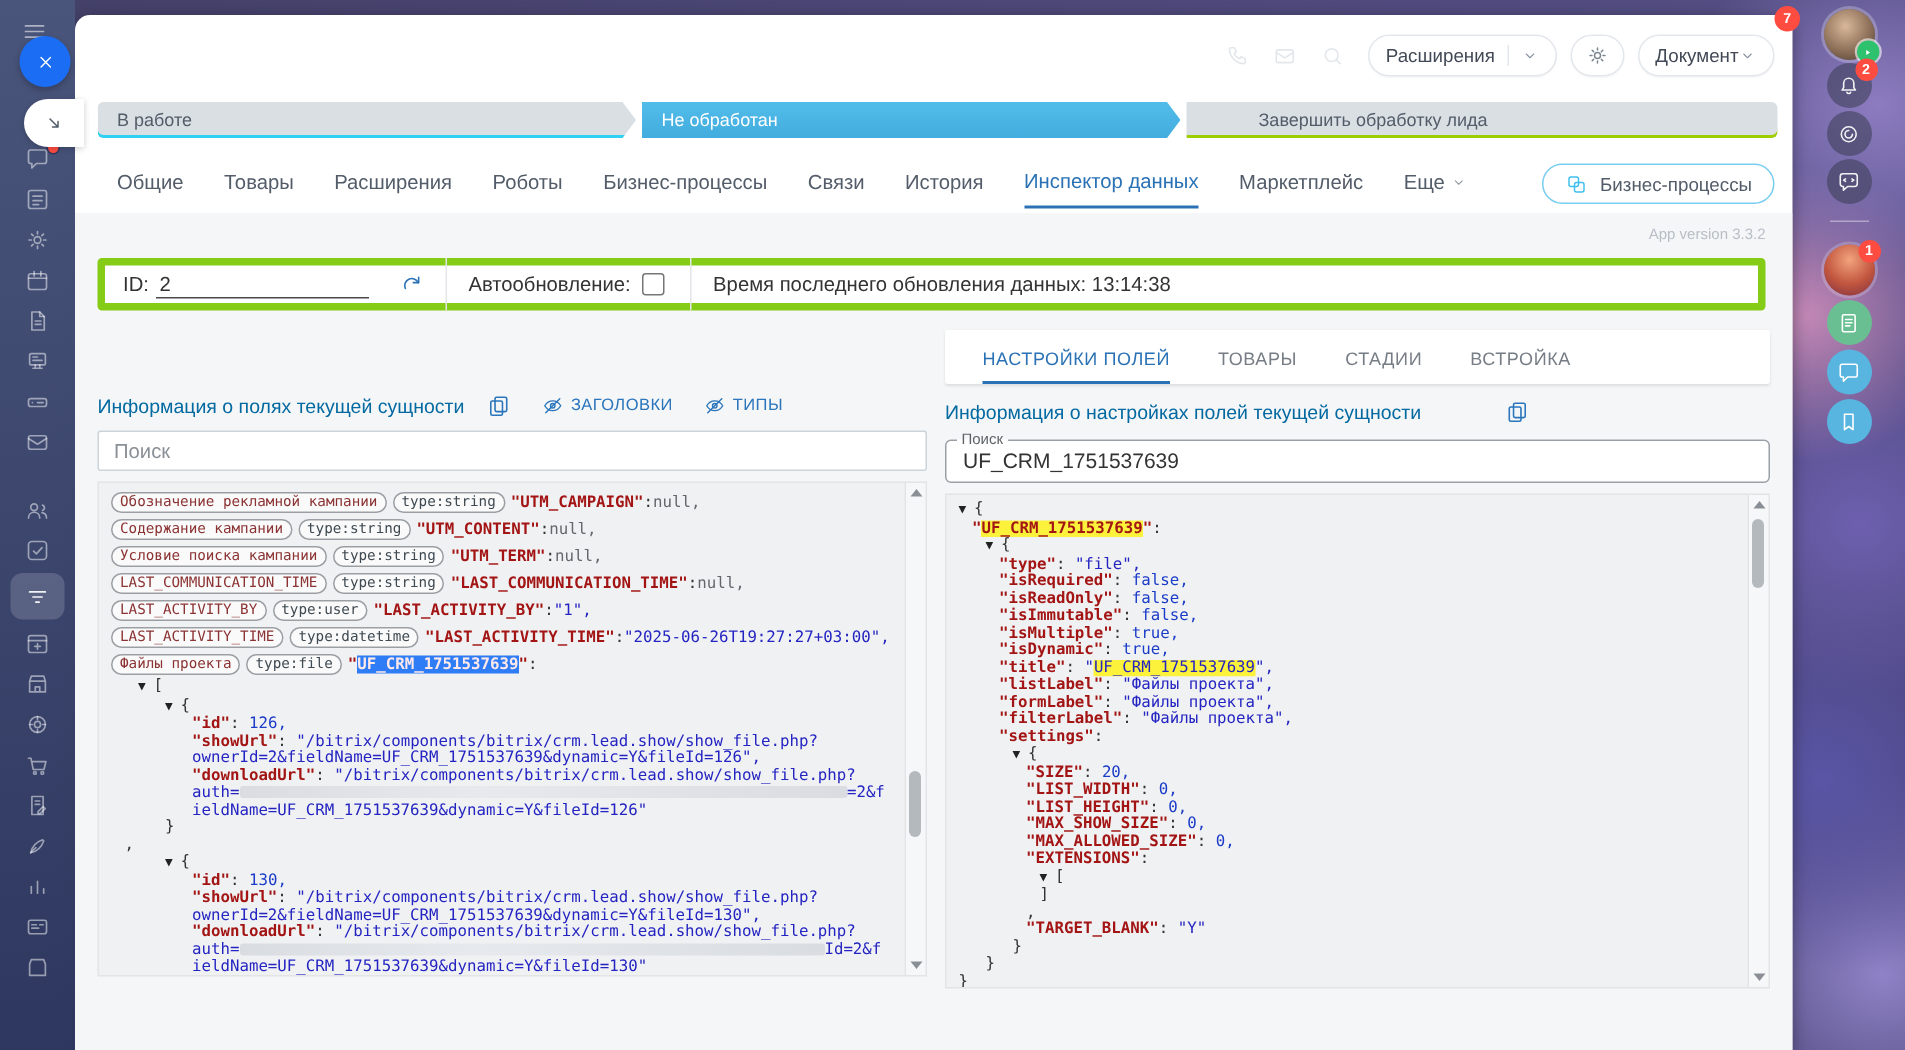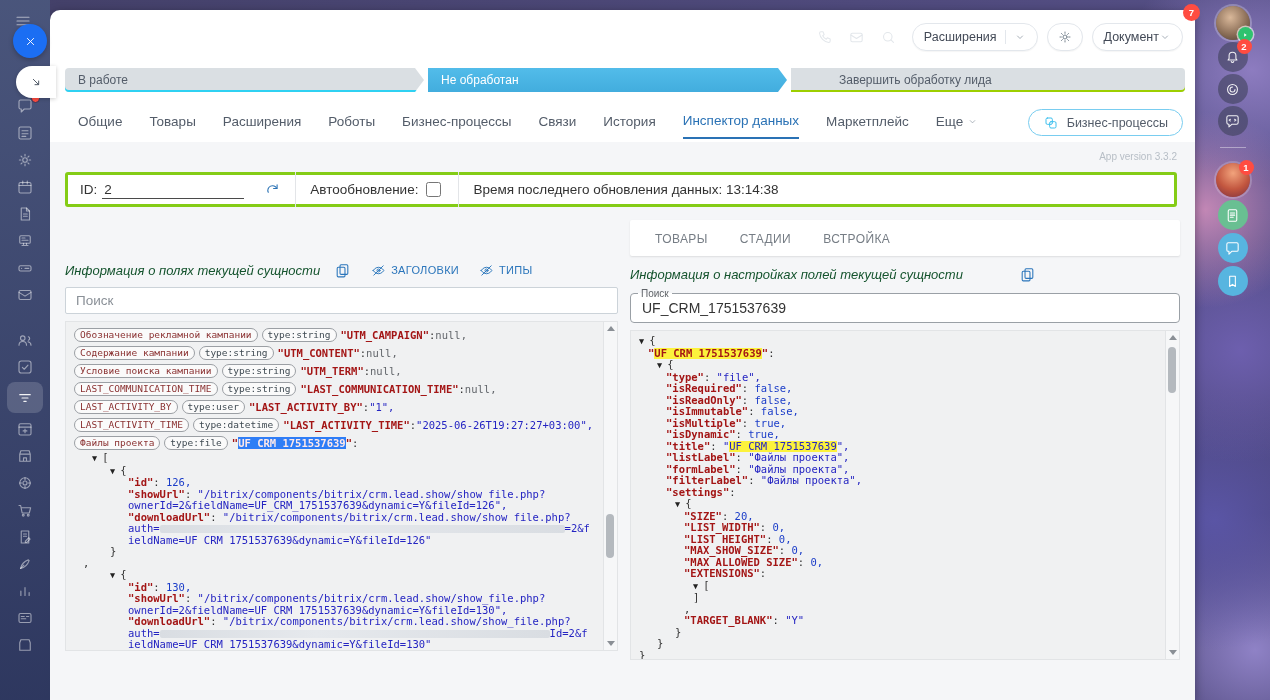--- a/index.html
+++ b/index.html
@@ -61,32 +61,32 @@
   .tab{padding:11px 0 9px;font-size:13.5px;color:#535c69;cursor:pointer;display:flex;align-items:center;gap:4px;}
   .tab.active{color:#2a72b5;border-bottom:2px solid #2a72b5;}
   #bp-pill{position:absolute;right:0;top:7px;display:flex;align-items:center;gap:8px;height:27px;
     padding:0 14px;border:1px solid #79cdf0;border-radius:15px;background:#fff;color:#535c69;
     font-size:12.5px;font-family:inherit;cursor:pointer;}
   .bp-ic{color:#3fc0ee;display:flex;}
   
   .cbody{position:absolute;left:0;right:0;top:132px;bottom:0;background:#f5f6f8;}
   .appver{position:absolute;top:9px;right:18px;font-size:10px;color:#b7bec6;}
   .ctrl{position:absolute;left:15px;top:30px;width:1112px;height:35px;background:#fff;
-    border:3px solid #84cc16;border-radius:3px;display:flex;align-items:center;padding-left:12px;box-sizing:border-box;
+    border:5px solid #84cc16;border-radius:3px;display:flex;align-items:center;padding-left:12px;box-sizing:border-box;
     font-size:13.5px;color:#333;}
   #id-input{width:138px;border:none;border-bottom:1px solid #4a4a4a;background:transparent;
     font-size:13.5px;color:#333;margin-left:5px;padding:1px 2px;outline:none;font-family:inherit;}
   .refresh{color:#2a72b5;margin-left:20px;display:flex;cursor:pointer;}
   .vdiv{border-left:1px solid #e3e5e8;height:35px;margin:0 14px;}
   .ctrl input[type=checkbox]{width:15px;height:15px;margin-left:8px;}
   
   .col-left{position:absolute;left:15px;top:118px;width:553px;}
   .col-right{position:absolute;left:580px;top:78px;width:550px;}
   .panel-hdr{display:flex;align-items:center;height:20px;}
-  .plink{font-size:13px;color:#14532d;cursor:pointer;font-style:italic;}
+  .plink{font-size:13px;color:#0369a1;cursor:pointer;}
   .cpy{color:#2a75bb;margin-left:14px;display:flex;cursor:pointer;}
   .tgl{display:flex;align-items:center;gap:5px;margin-left:20px;color:#2a75bb;font-size:11px;cursor:pointer;}
   .tgl b{font-weight:normal;letter-spacing:.3px;}
   .eo{display:flex;color:#2a75bb;}
   .search{margin-top:7px;width:100%;height:27px;box-sizing:border-box;border:1px solid #ccd3d9;
     border-radius:2px;padding:0 10px;font-size:13.5px;color:#333;font-family:inherit;outline:none;background:#fff;}
   .search::placeholder{color:#8a9097;}
   .rtabs-card{height:36px;background:#fff;border-radius:2px;box-shadow:0 1px 2px rgba(0,0,0,.1);}
   #rtabs{display:flex;gap:32px;padding-left:25px;height:36px;}
   .rtab{font-size:12px;letter-spacing:.4px;color:#767d85;padding-top:12px;height:22px;cursor:pointer;}
@@ -528,20 +528,21 @@
             <span class="sarr dn">
                 <i></i>
               </span>
           </div>
         </div>
       </div>
 
       <div class="col-right">
         <div class="rtabs-card">
           <div id="rtabs">
+              <div class="rtab active">НАСТРОЙКИ ПОЛЕЙ</div>
               <div class="rtab">ТОВАРЫ</div>
               <div class="rtab">СТАДИИ</div>
               <div class="rtab">ВСТРОЙКА</div>
             </div>
         </div>
         <div class="panel-hdr">
           <span class="plink">Информация о настройках полей текущей сущности</span>
           <span class="cpy">
               <svg viewBox="0 0 24 24" width="17" height="17" fill="none" stroke="currentColor" stroke-width="1.5" stroke-linecap="round" stroke-linejoin="round">
                 <rect x="8.5" y="4" width="11" height="13.5" rx="1.5"></rect>

